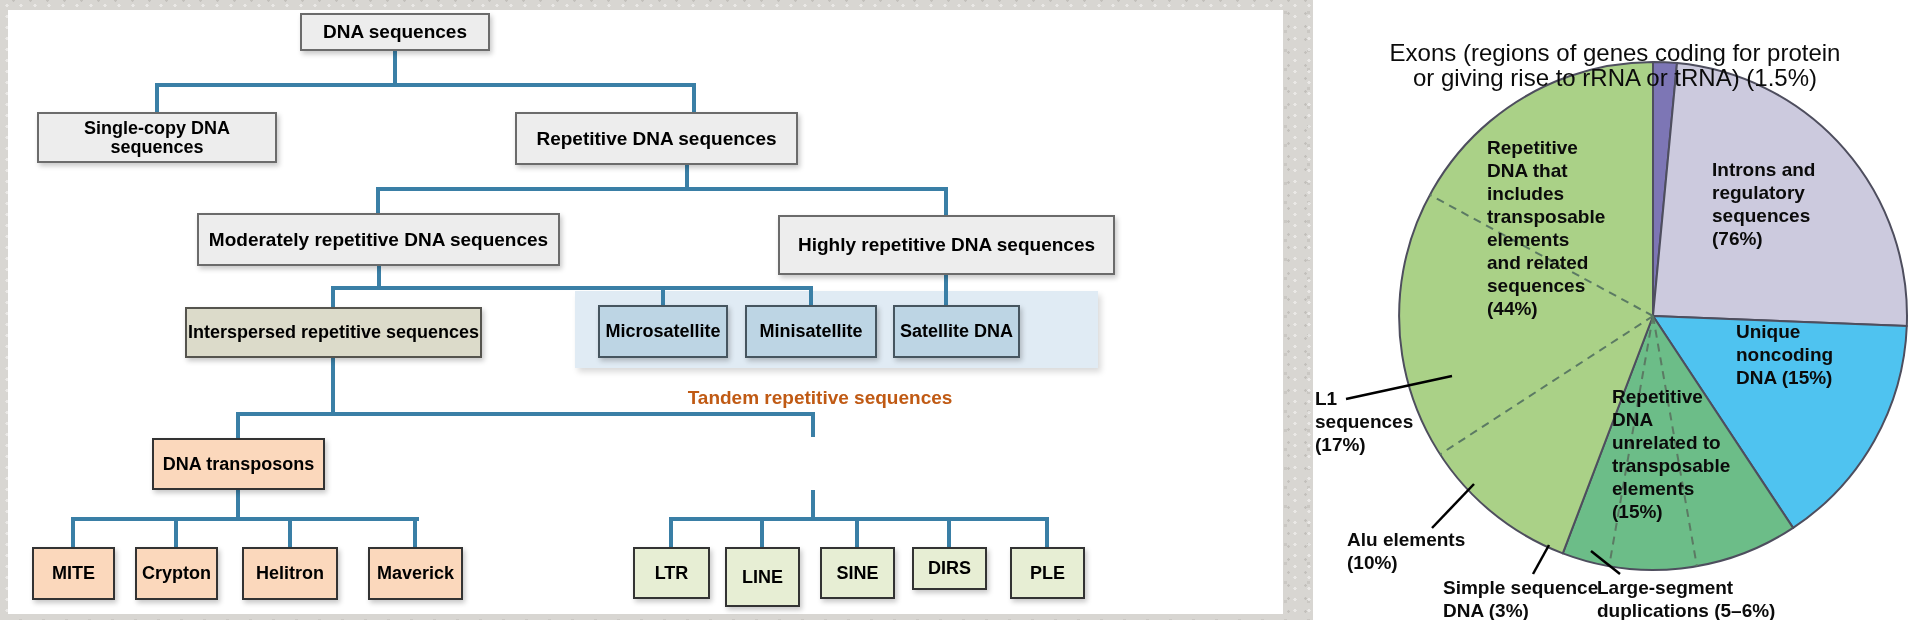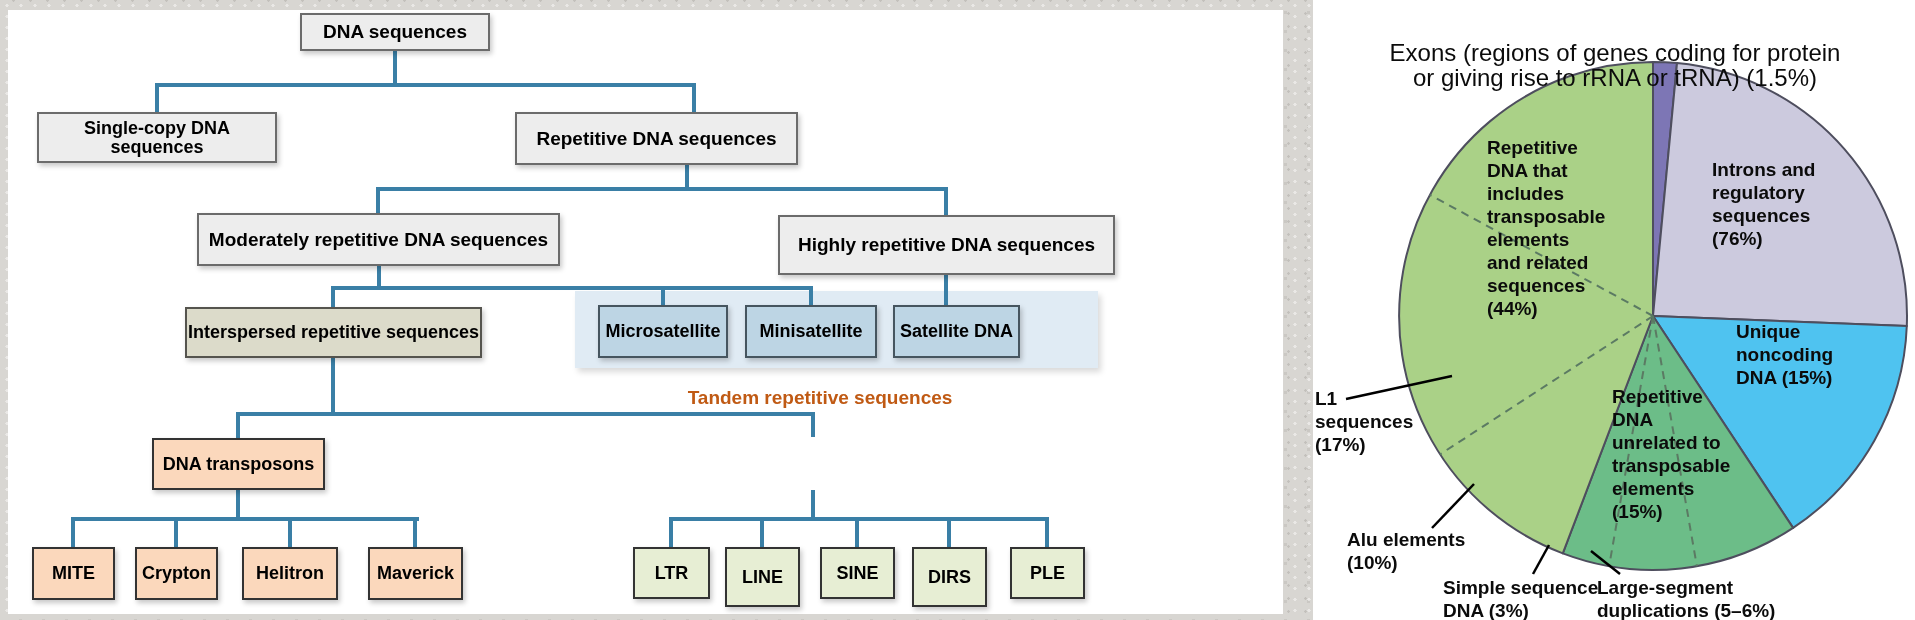--- a/index.html
+++ b/index.html
@@ -110,21 +110,21 @@
   <div class="node blue" style="left:737px;top:295px;width:132px;height:53px;">Minisatellite</div>
   <div class="node blue" style="left:885px;top:295px;width:127px;height:53px;">Satellite DNA</div>
   <div class="node peach" style="left:144px;top:428px;width:173px;height:52px;">DNA transposons</div>
   <div class="node peach" style="left:24px;top:537px;width:83px;height:53px;">MITE</div>
   <div class="node peach" style="left:127px;top:537px;width:83px;height:53px;">Crypton</div>
   <div class="node peach" style="left:234px;top:537px;width:96px;height:53px;">Helitron</div>
   <div class="node peach" style="left:360px;top:537px;width:95px;height:53px;">Maverick</div>
   <div class="node green" style="left:625px;top:537px;width:77px;height:52px;">LTR</div>
   <div class="node green" style="left:717px;top:537px;width:75px;height:60px;">LINE</div>
   <div class="node green" style="left:812px;top:537px;width:75px;height:52px;">SINE</div>
-  <div class="node green" style="left:904px;top:537px;width:75px;height:60px;">DIRS</div>
+  <div class="node green" style="left:904px;top:537px;width:75px;height:43px;">DIRS</div>
   <div class="node green" style="left:1002px;top:537px;width:75px;height:52px;">PLE</div>
 
   <div id="tandem-label">Tandem repetitive sequences</div>
 </div>
 
 <div class="panel" id="panel-right"></div>
 
 <svg id="pie-svg" viewBox="0 0 1915 620" xmlns="http://www.w3.org/2000/svg">
     <path d="M 1653 316 L 1653.0 62.0 A 254 254 0 0 1 1677.0 63.1 Z" fill="#7d76b5" stroke="#4e4e5e" stroke-width="2" stroke-linejoin="round"></path>
     <path d="M 1653 316 L 1677.0 63.1 A 254 254 0 0 1 1906.8 326.0 Z" fill="#cccade" stroke="#4e4e5e" stroke-width="2" stroke-linejoin="round"></path>

